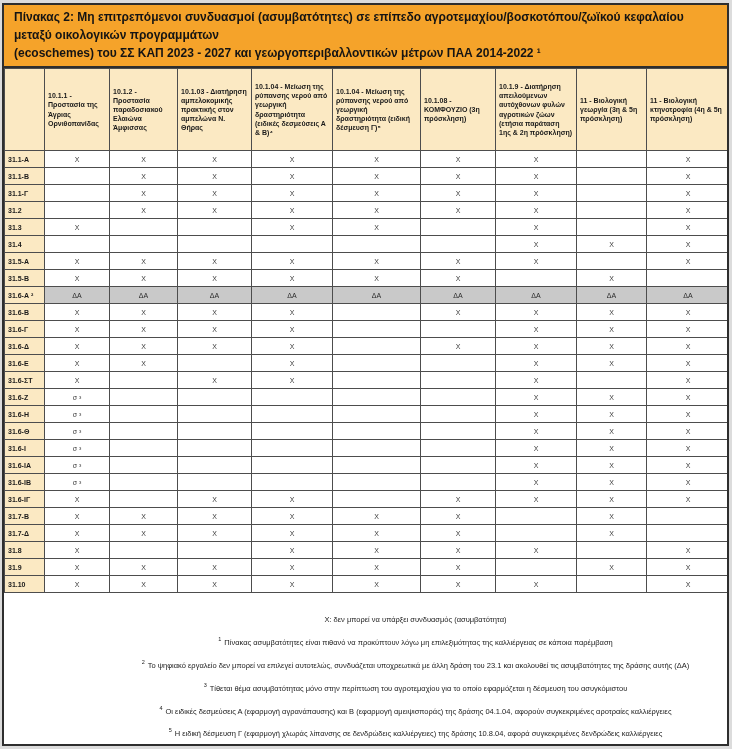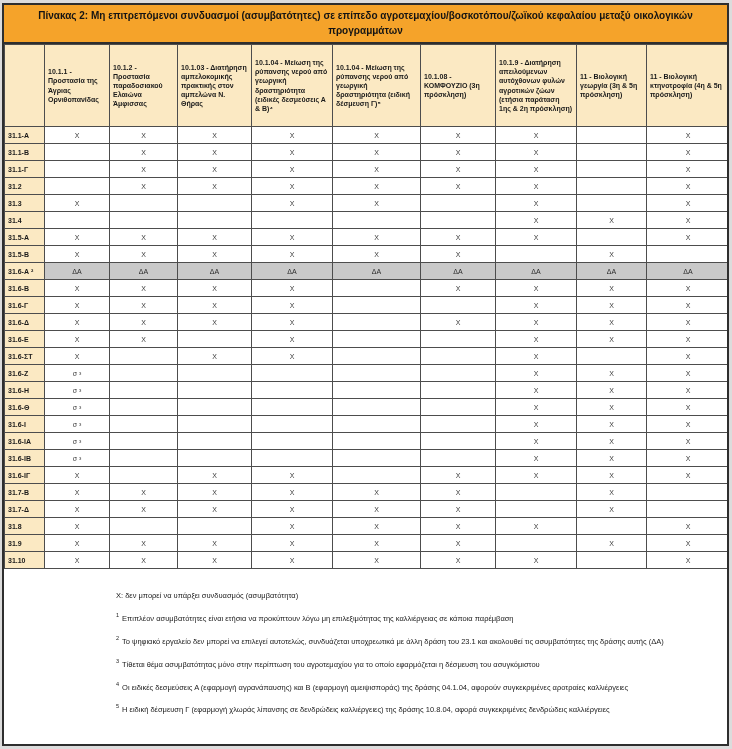--- a/index.html
+++ b/index.html
@@ -13,23 +13,22 @@
     position:absolute; left:2px; top:3px;
     width:727px; height:743px;
     background:#ffffff;
     border:2px solid #2e2e2e;
     box-sizing:border-box;
     overflow:hidden;
   }
   .title-bar {
     background:#F5A32A;
     border-bottom:2px solid #2e2e2e;
-    text-align:center;
     font-weight:bold;
-    font-size:10px;
+    font-size:12px;
     color:#141414;
     padding:3px 10px 4px 10px;
     line-height:1.5;
   }
   table.matrix {
     width:100%;
     border-collapse:collapse;
     table-layout:fixed;
   }
   table.matrix th, table.matrix td {
@@ -72,34 +71,35 @@
   tr.highlight td.cell {
     background:#c9c9c9;
     color:#2b2b2b;
   }
   .footnotes {
     padding:22px 12px 0 112px;
     font-size:7.5px;
     color:#1a1a1a;
     line-height:1.3;
   }
-  .footnote { margin-bottom:11.5px; }
+  .footnote { margin-bottom:11.5px;text-align:center; }
   .fn-marker {
     vertical-align:super;
     font-size:5.5px;
     margin-right:3px;
   }
 </style>
 </head>
 <body>
 
 <div class="page">
 
   <div class="title-bar">
     <div>Πίνακας 2:  Μη επιτρεπόμενοι συνδυασμοί (ασυμβατότητες) σε επίπεδο αγροτεμαχίου/βοσκοτόπου/ζωϊκού κεφαλαίου μεταξύ οικολογικών προγραμμάτων</div>
+    <div>(ecoschemes) του ΣΣ ΚΑΠ 2023 - 2027 και γεωργοπεριβαλλοντικών μέτρων ΠΑΑ 2014-2022 ¹</div>
   </div>
 
   <table class="matrix">
     <colgroup>
       <col style="width:40px">
       <col style="width:65px">
       <col style="width:68px">
       <col style="width:74px">
       <col style="width:81px">
       <col style="width:88px">
@@ -433,20 +433,20 @@
           <td class="cell">X</td>
           <td class="cell">X</td>
           <td class="cell"></td>
           <td class="cell">X</td>
         </tr>
       </tbody>
   </table>
 
   <div class="footnotes">
       <div class="footnote"><span>Χ: δεν μπορεί να υπάρξει συνδυασμός (ασυμβατότητα)</span></div>
-      <div class="footnote"><span class="fn-marker">1</span><span>Επιπλέον ασυμβατότητες είναι ετήσια να προκύπτουν λόγω μη επιλεξιμότητας της καλλιέργειας σε κάποια παρέμβαση</span></div>
+      <div class="footnote"><span class="fn-marker">1</span><span>Πίνακας ασυμβατότητες είναι πιθανό να προκύπτουν λόγω μη επιλεξιμότητας της καλλιέργειας σε κάποια παρέμβαση</span></div>
       <div class="footnote"><span class="fn-marker">2</span><span>Το ψηφιακό εργαλείο δεν μπορεί να επιλεγεί αυτοτελώς, συνδυάζεται υποχρεωτικά με άλλη δράση του 23.1 και ακολουθεί τις ασυμβατότητες της δράσης αυτής (ΔΑ)</span></div>
       <div class="footnote"><span class="fn-marker">3</span><span>Τίθεται θέμα ασυμβατότητας μόνο στην περίπτωση του αγροτεμαχίου για το οποίο εφαρμόζεται η δέσμευση του ασυγκόμιστου</span></div>
       <div class="footnote"><span class="fn-marker">4</span><span>Οι ειδικές δεσμεύσεις Α (εφαρμογή αγρανάπαυσης) και Β (εφαρμογή αμειψισποράς) της δράσης 04.1.04, αφορούν συγκεκριμένες αροτραίες καλλιέργειες</span></div>
       <div class="footnote"><span class="fn-marker">5</span><span>Η ειδική δέσμευση Γ (εφαρμογή χλωράς λίπανσης σε δενδρώδεις καλλιέργειες) της δράσης 10.8.04, αφορά συγκεκριμένες δενδρώδεις καλλιέργειες</span></div>
     </div>
 
 </div>
 
 </body></html>

